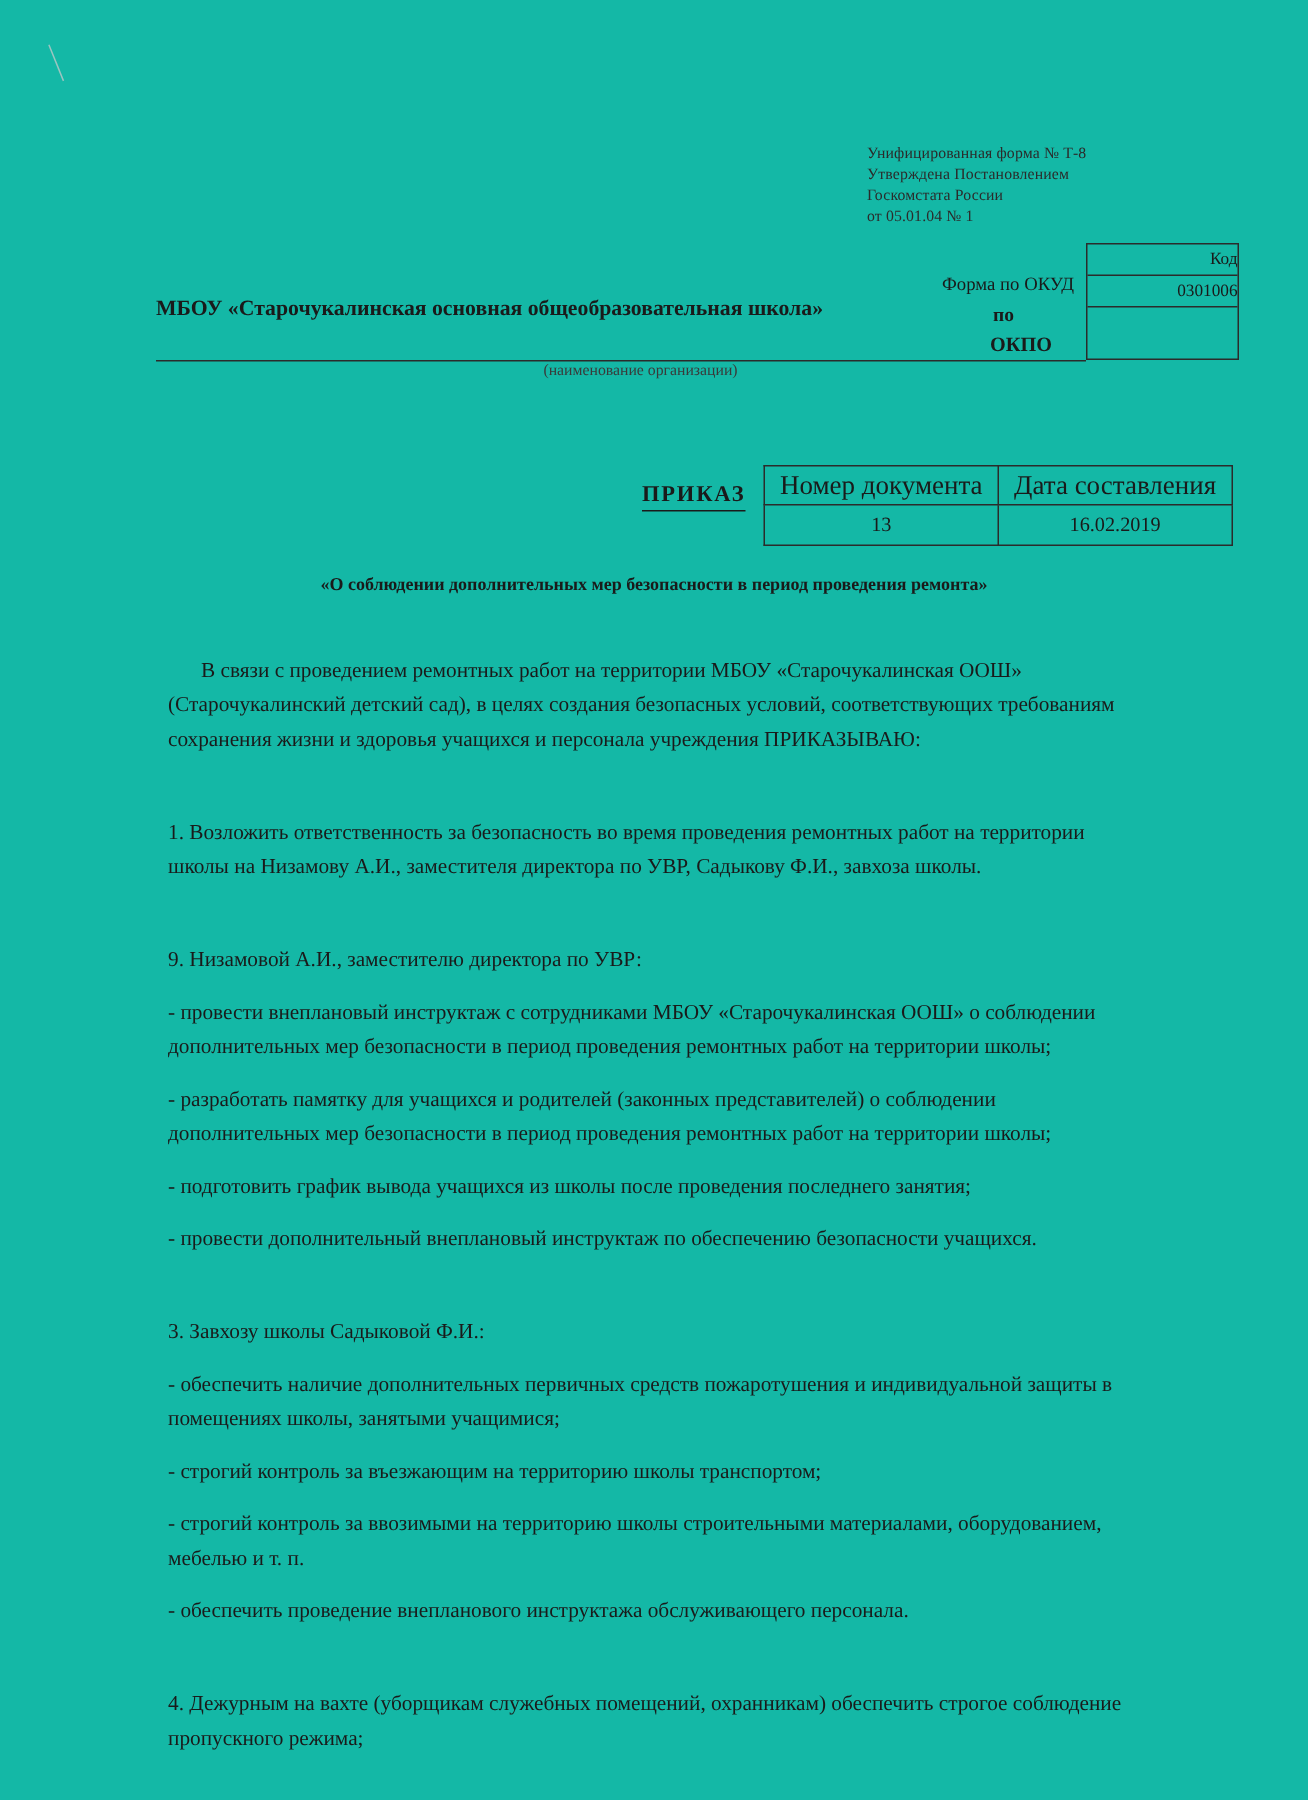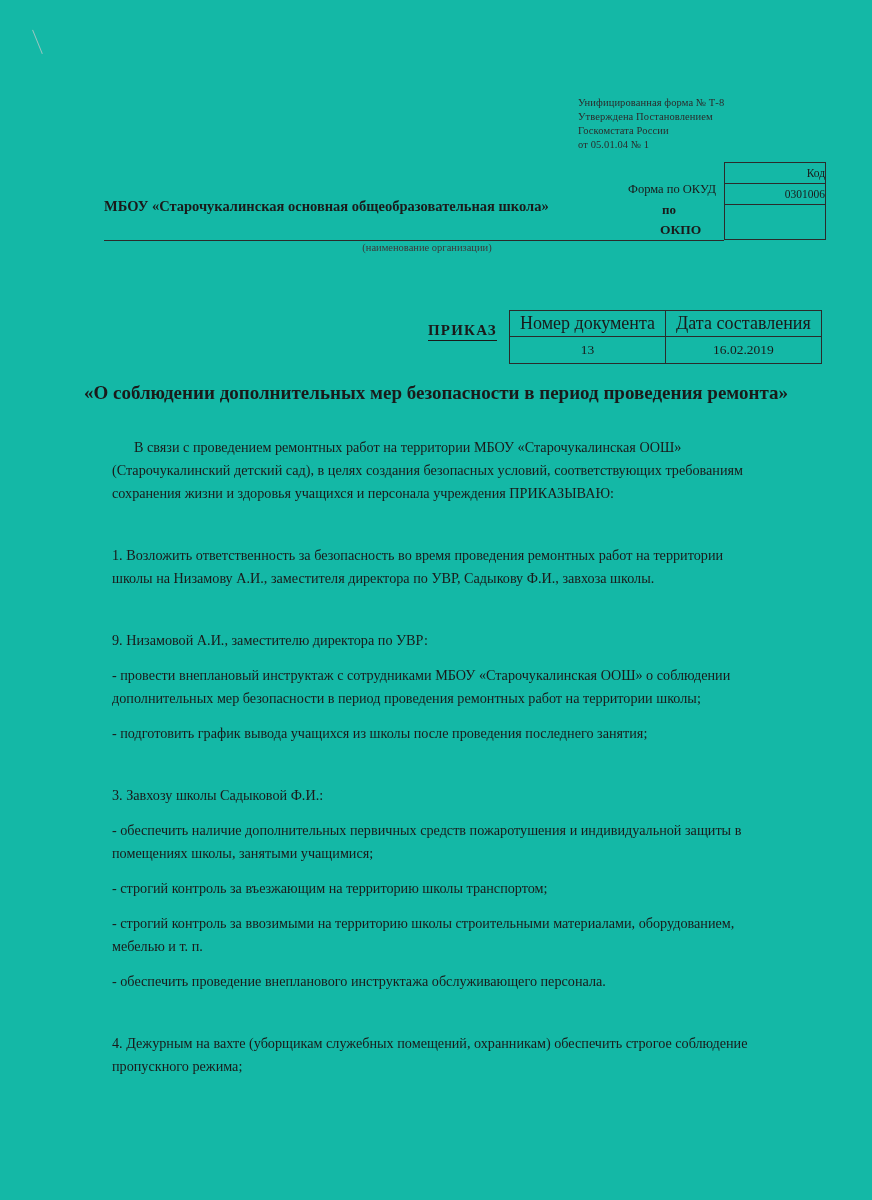--- a/index.html
+++ b/index.html
@@ -138,21 +138,21 @@
     border-bottom: 1.4px solid #1a1a1a;
     padding-bottom: 1px;
   }
 
   .doc-title {
     position: absolute;
     left: 0;
     top: 382px;
     width: 872px;
     text-align: center;
-    font-size: 19px;
+    font-size: 12px;
     font-weight: bold;
   }
 
   .body-text {
     position: absolute;
     left: 100px;
     top: 424px;
     width: 672px;
     font-size: 14.2px;
     line-height: 1.62;
@@ -210,21 +210,23 @@
 
   <div class="doc-title">«О соблюдении дополнительных мер безопасности в период проведения ремонта»</div>
 
   <div class="body-text">
       <p class="indent">В связи с проведением ремонтных работ на территории МБОУ «Старочукалинская ООШ» (Старочукалинский детский сад), в целях создания безопасных условий, соответствующих  требованиям сохранения жизни и здоровья учащихся и персонала учреждения  ПРИКАЗЫВАЮ:</p>
       <div class="gap"></div>
       <p class="">1. Возложить ответственность за безопасность во время проведения  ремонтных работ на территории школы на Низамову А.И.,  заместителя директора по УВР, Садыкову Ф.И., завхоза школы.</p>
       <div class="gap"></div>
       <p class="">9. Низамовой А.И., заместителю директора по УВР:</p>
       <p class="">- провести внеплановый инструктаж с сотрудниками МБОУ «Старочукалинская ООШ»  о соблюдении дополнительных мер безопасности в период проведения  ремонтных работ на территории школы;</p>
+      <p class="">- разработать памятку для учащихся и родителей (законных  представителей) о соблюдении дополнительных мер безопасности в  период проведения ремонтных работ на территории школы;</p>
       <p class="">- подготовить график вывода учащихся из школы после проведения последнего занятия;</p>
+      <p class="">- провести дополнительный внеплановый инструктаж по обеспечению безопасности учащихся.</p>
       <div class="gap"></div>
       <p class="">3. Завхозу школы Садыковой Ф.И.:</p>
       <p class="">- обеспечить наличие дополнительных первичных средств пожаротушения и индивидуальной защиты в помещениях школы, занятыми учащимися;</p>
       <p class="">- строгий контроль за въезжающим на территорию школы транспортом;</p>
       <p class="">- строгий контроль за ввозимыми на территорию школы строительными материалами, оборудованием, мебелью и т. п.</p>
       <p class="">- обеспечить проведение внепланового инструктажа обслуживающего персонала.</p>
       <div class="gap"></div>
       <p class="">4. Дежурным на вахте (уборщикам служебных помещений, охранникам) обеспечить строгое соблюдение пропускного режима;</p>
     </div>
 

